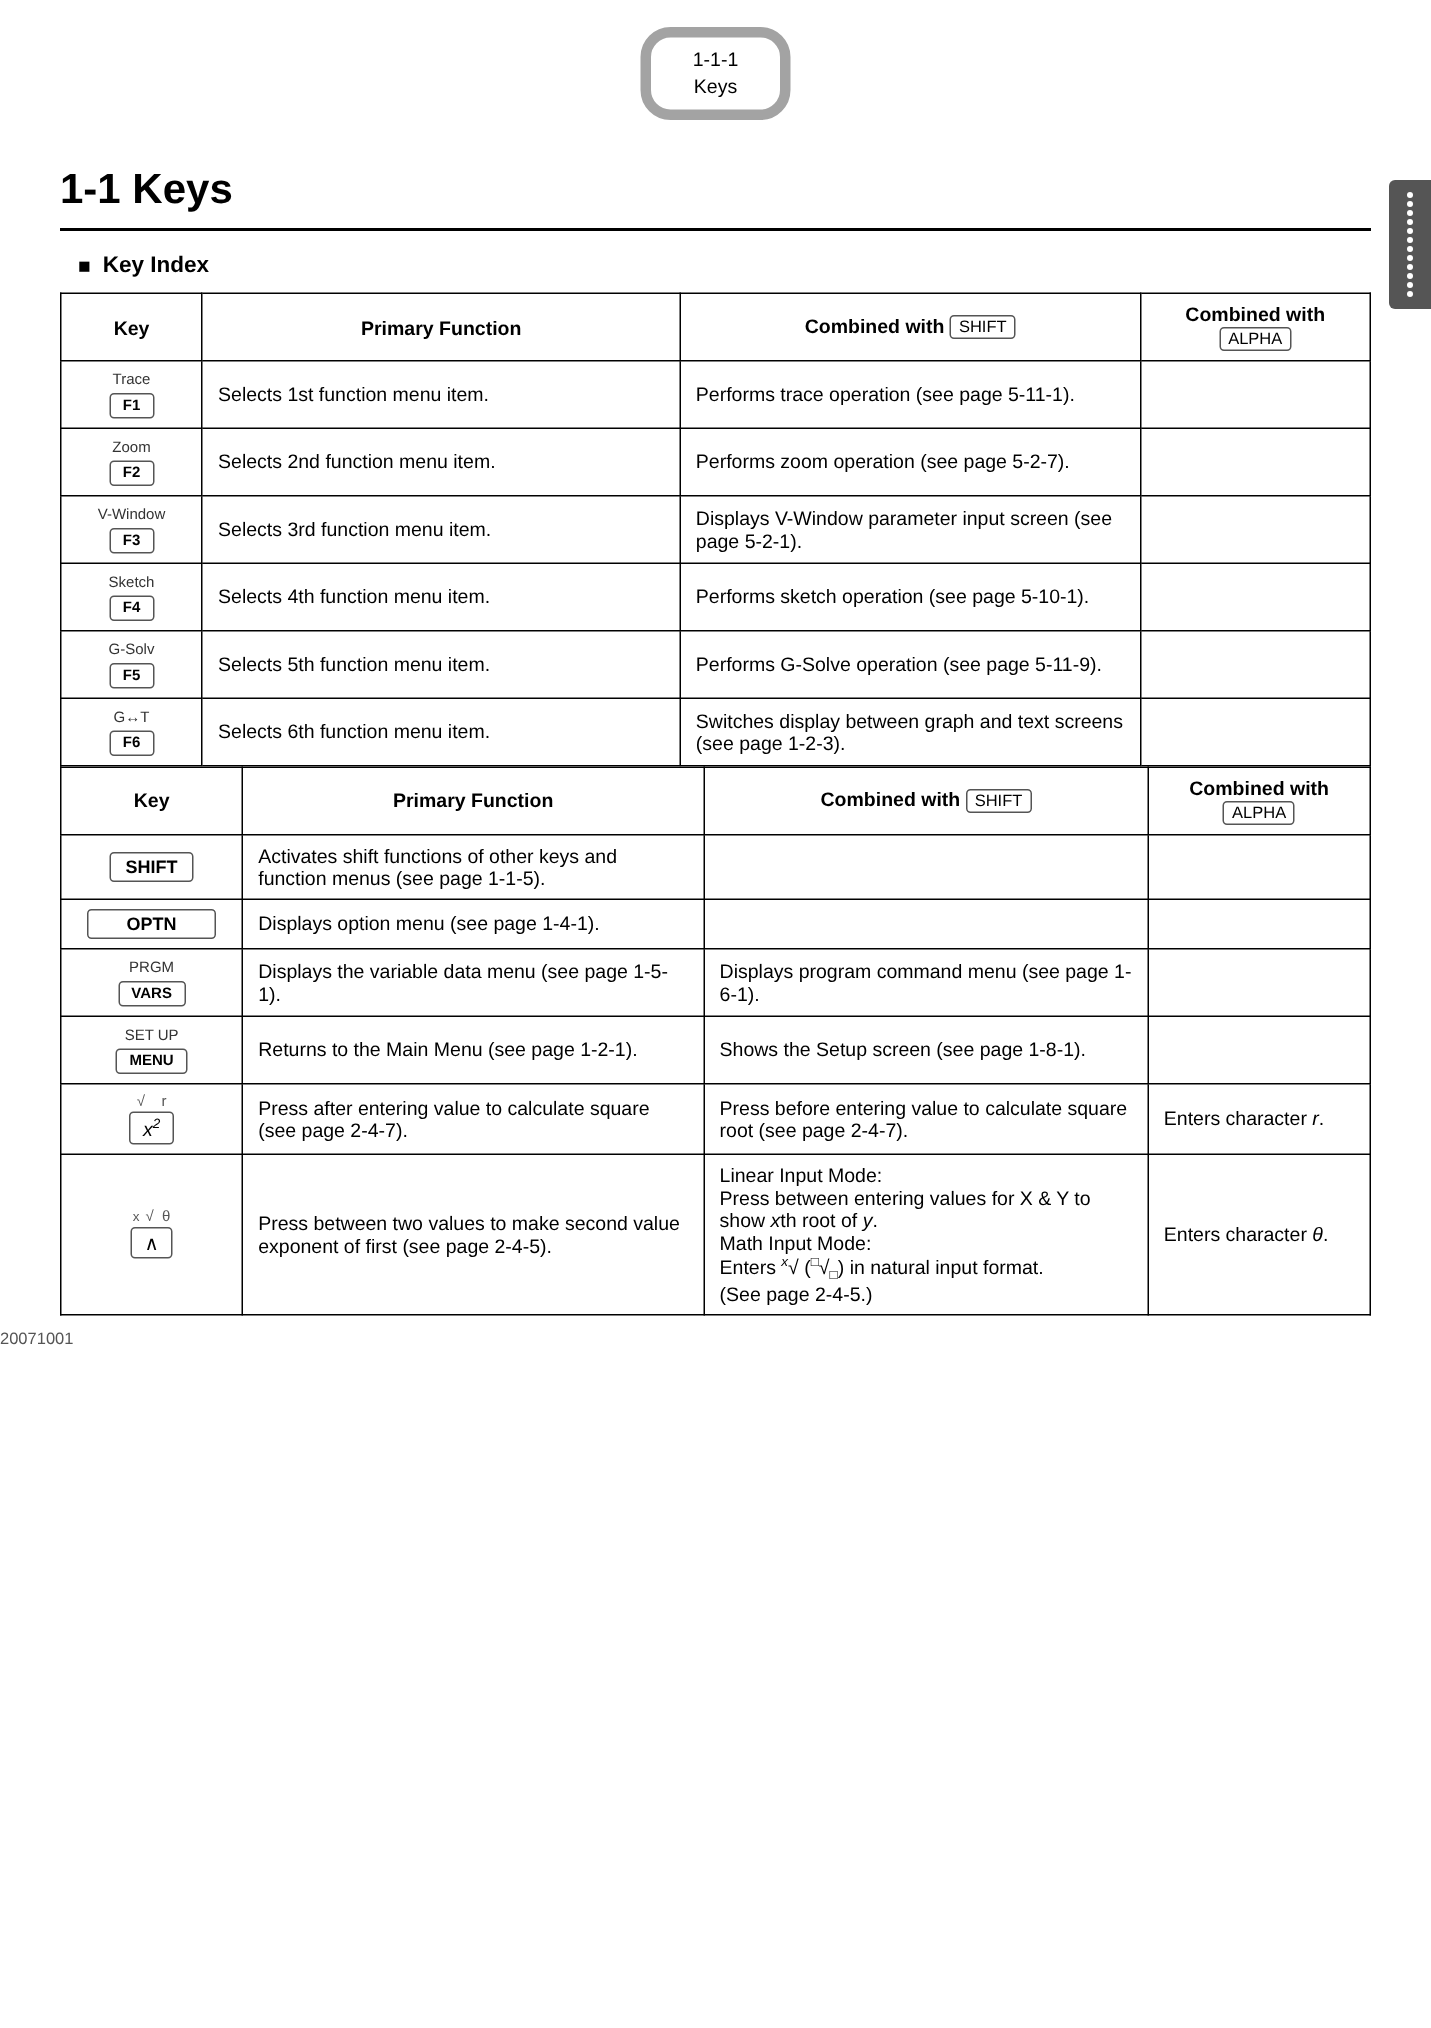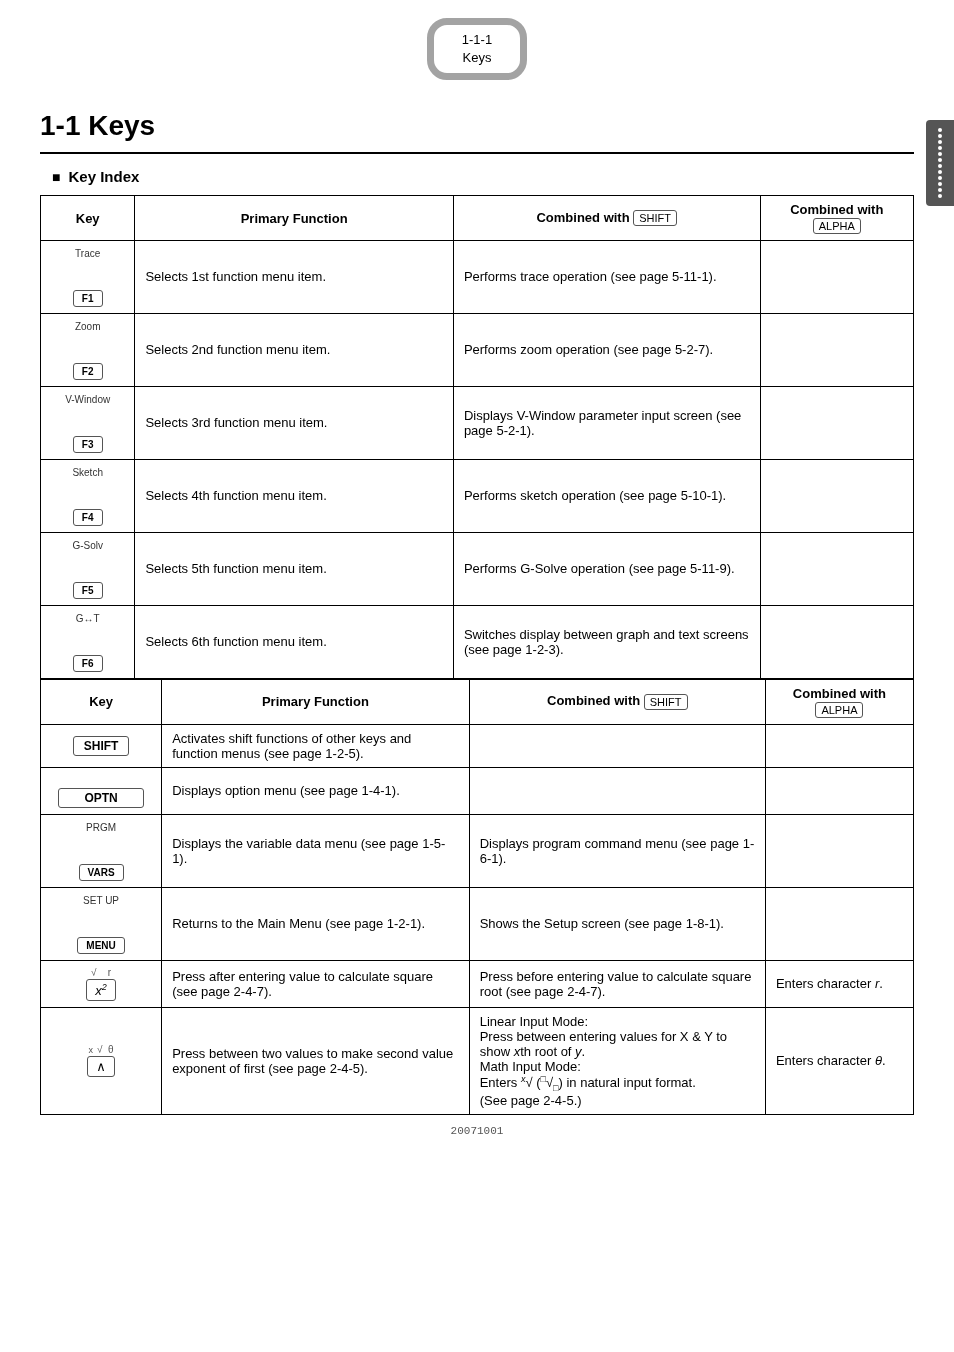--- a/index.html
+++ b/index.html
@@ -129,21 +129,20 @@
       vertical-align: middle;
     }
 
     
     .key-cell {
       display: flex;
       flex-direction: column;
       align-items: center;
       font-size: 11px;
       line-height: 1.3;
-      gap: 28px;
     }
     .key-cell .key-label {
       font-size: 10px;
       color: #333;
     }
     .key-cell .key-main {
       font-size: 10px;
       border: 1.5px solid #555;
       border-radius: 3px;
       padding: 1px 8px;
@@ -160,21 +159,20 @@
       font-weight: bold;
       display: inline-block;
     }
     .optn-key {
       border: 1.5px solid #555;
       border-radius: 3px;
       padding: 2px 25px;
       font-size: 12px;
       font-weight: bold;
       display: inline-block;
-      margin-top: 14px;
     }
 
     
     .key-complex {
       display: flex;
       flex-direction: column;
       align-items: center;
       gap: 1px;
     }
     .key-complex .top-label {
@@ -204,25 +202,24 @@
       align-items: baseline;
     }
     .key-complex-2 .main-box {
       border: 1.5px solid #555;
       border-radius: 3px;
       padding: 2px 8px;
       font-size: 13px;
     }
 
     .footer-text {
-      text-align: center;
+      text-align: left;
       font-size: 11px;
       color: #555;
       padding: 10px 0 6px 0;
-      font-family: Liberation Mono, monospace;
     }
 
     
     .key-table-2 {
       width: calc(100% - 80px);
       margin: 0 40px;
       border-collapse: collapse;
       border: 1px solid #000;
       border-top: none;
     }
@@ -349,21 +346,21 @@
       <th>Combined with <span class="header-badge">ALPHA</span></th>
     </tr>
   </thead>
   <tbody id="table2-body">
   <tr>
         <td>
           <div style="display:flex;justify-content:center;">
             <span class="shift-key">SHIFT</span>
           </div>
         </td>
-        <td>Activates shift functions of other keys and function menus (see page 1-2-5).</td>
+        <td>Activates shift functions of other keys and function menus (see page 1-1-5).</td>
         <td></td>
         <td></td>
       </tr>
       <tr>
         <td>
           <div style="display:flex;justify-content:center;">
             <span class="optn-key">OPTN</span>
           </div>
         </td>
         <td>Displays option menu (see page 1-4-1).</td>

